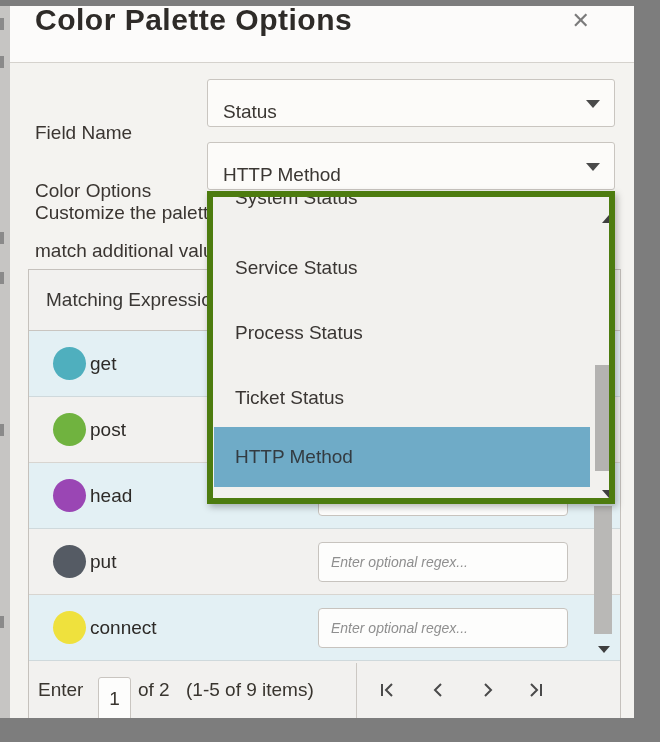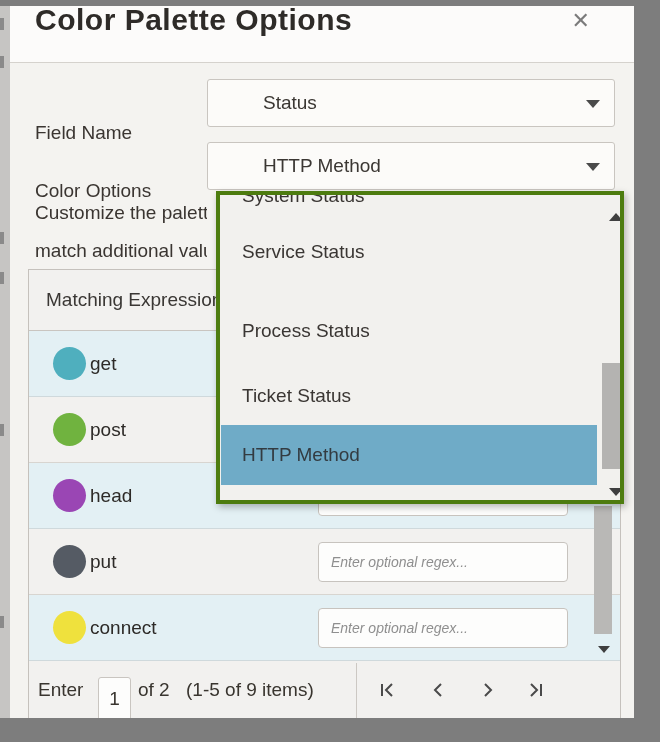--- a/index.html
+++ b/index.html
@@ -12,21 +12,21 @@
 
   
   .dialog{position:absolute;left:10px;top:6px;width:624px;height:712px;background:#f4f3f0;overflow:hidden;}
   .titlebar{position:absolute;left:0;top:0;width:100%;height:56px;background:#fcfbfa;border-bottom:1px solid #d5d2cd;}
   .title{position:absolute;left:25px;top:-6px;font-size:30px;line-height:40px;color:#2e2b28;letter-spacing:0.5px;white-space:nowrap;font-weight:bold;}
   .close-x{position:absolute;right:44px;top:2px;font-size:22px;color:#7b7b7b;cursor:pointer;line-height:26px;}
 
   .label{position:absolute;left:25px;font-size:19px;color:#3a3531;white-space:nowrap;margin-top:26px;}
 
   .select{position:absolute;left:197px;width:408px;height:48px;background:#fcfbf9;border:1px solid #c9c5c0;border-radius:3px;box-sizing:border-box;}
-  .select .val{position:absolute;left:15px;top:0;height:100%;display:flex;align-items:center;font-size:19px;color:#3b3733;margin-left:40px;}
+  .select .val{position:absolute;left:15px;top:9px;height:100%;display:flex;align-items:center;font-size:19px;color:#3b3733;}
   .caret{position:absolute;right:14px;top:50%;margin-top:-3px;width:0;height:0;border-left:7px solid transparent;border-right:7px solid transparent;border-top:8px solid #4a4a4a;}
 
   .desc-line{position:absolute;left:25px;width:172px;overflow:hidden;white-space:nowrap;font-size:19px;color:#3a3531;}
 
   
   .grid{position:absolute;left:18px;top:263px;width:593px;height:449px;border:1px solid #c5c1bc;box-sizing:border-box;background:#f2f1ef;}
   .thead{position:absolute;left:0;top:0;width:100%;height:61px;border-bottom:1px solid #c9c5c0;box-sizing:border-box;background:#f2f1ef;}
   .thead .htext{position:absolute;left:17px;top:0;height:60px;display:flex;align-items:center;font-size:19px;color:#3a3734;white-space:nowrap;overflow:hidden;width:560px;}
   .rows{position:absolute;left:0;top:61px;width:100%;}
   .trow{position:relative;width:100%;height:66px;box-sizing:border-box;border-bottom:1px solid #d8d5d0;}
@@ -42,21 +42,21 @@
   .grid-sb-down{position:absolute;left:569px;top:376px;width:0;height:0;border-left:6px solid transparent;border-right:6px solid transparent;border-top:7px solid #3f3f3f;}
 
   
   .tfoot{position:absolute;left:0;top:391px;width:100%;height:58px;background:#f2f1ef;}
   .pg-text{position:absolute;top:0;height:100%;display:flex;align-items:center;font-size:19px;color:#39352f;white-space:nowrap;}
   .page-box{position:absolute;left:69px;top:16px;width:33px;height:44px;box-sizing:border-box;border:1px solid #c9c5c0;border-radius:3px;background:#fdfdfc;text-align:center;font-size:19px;color:#39352f;font-family:"Liberation Sans",sans-serif;padding:0;}
   .pg-divider{position:absolute;left:327px;top:2px;width:1px;height:56px;background:#ccc8c3;}
   .pg-nav{position:absolute;top:0;height:100%;display:flex;align-items:center;cursor:pointer;}
 
   
-  .ddlist{position:absolute;left:197px;top:185px;width:408px;height:313px;background:#f2f1ee;border:4px solid #4d7c0f;box-sizing:border-box;box-shadow:2px 3px 7px rgba(0,0,0,0.28);z-index:10;overflow:hidden;margin-left:9px;}
+  .ddlist{position:absolute;left:197px;top:185px;width:408px;height:313px;background:#f2f1ee;border:6px solid #4d7c0f;box-sizing:border-box;box-shadow:2px 3px 7px rgba(0,0,0,0.28);z-index:10;overflow:hidden;}
   .dditem{position:absolute;left:1px;width:376px;height:64px;display:flex;align-items:center;padding-left:21px;font-size:19px;color:#3a3633;cursor:pointer;box-sizing:border-box;}
   .dditem.hl{height:60px;color:#333b41;}
   .dd-sb-up{position:absolute;left:389px;top:18px;width:0;height:0;border-left:7px solid transparent;border-right:7px solid transparent;border-bottom:8px solid #3f3f3f;}
   .dd-sb-thumb{position:absolute;left:382px;top:168px;width:20px;height:106px;background:#b4b3b1;}
   .dd-sb-down{position:absolute;left:389px;top:293px;width:0;height:0;border-left:7px solid transparent;border-right:7px solid transparent;border-top:8px solid #3f3f3f;}
 
   svg.navico{display:block;}
 </style>
 </head>
 <body>
@@ -156,20 +156,20 @@
             </svg>
         </div>
       </div>
     </div>
 
     <div class="ddlist" id="ddlist">
       <div class="dd-sb-up"></div>
       <div class="dd-sb-thumb"></div>
       <div class="dd-sb-down"></div>
     <div class="dditem" style="top: -31px;">System Status</div>
-        <div class="dditem" style="top: 25px;">Service Status</div>
+        <div class="dditem" style="top: 39px;">Service Status</div>
         <div class="dditem" style="top: 169px;">Ticket Status</div>
         <div class="dditem" style="top: 104px;">Process Status</div>
         <div class="dditem hl" style="top: 230px; background: rgb(111, 171, 199);">HTTP Method</div>
       </div>
 
   </div>
 </div>
 
 </body></html>

